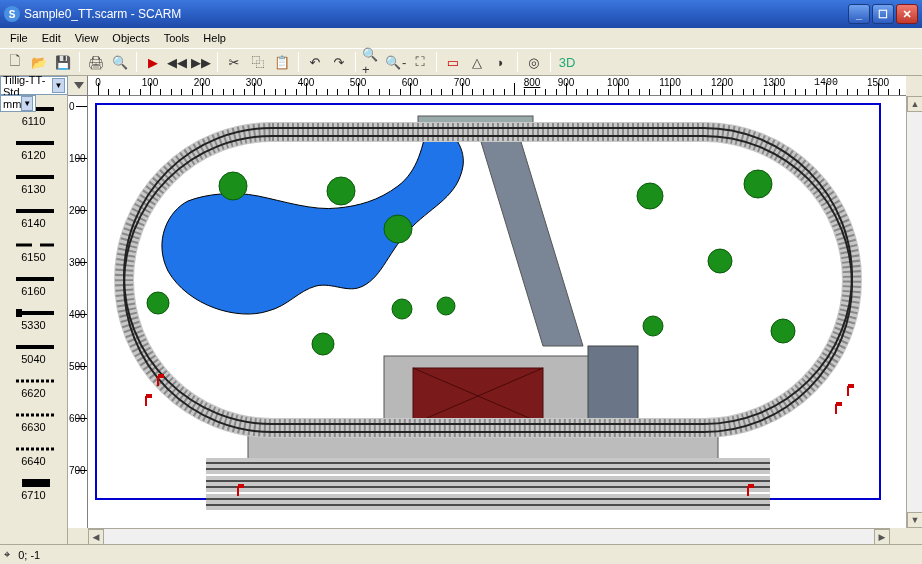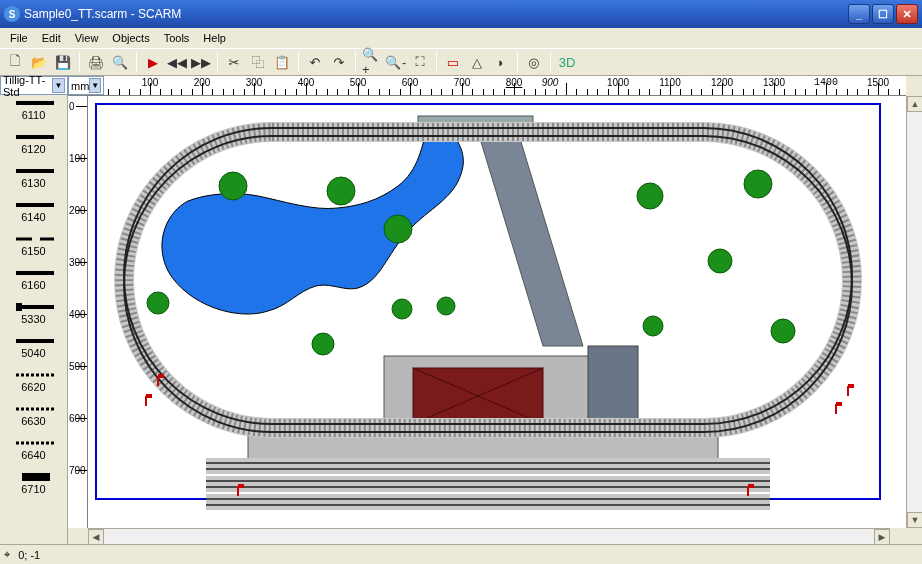--- a/index.html
+++ b/index.html
@@ -9,25 +9,25 @@
 .titlebar .title { flex: 1; font-size: 12px; }
 .titlebar .winbtns { display: flex; gap: 2px; }
 .titlebar .winbtn { width: 22px; height: 20px; background: linear-gradient(to bottom,#6fa3f0,#2c5cc0); border: 1px solid #1a3a80; border-radius: 3px; display: flex; align-items: center; justify-content: center; color: #fff; font-weight:bold; }
 .titlebar .winbtn.close { background: linear-gradient(to bottom,#f07a6f,#c0392c); border-color:#801a1a;}
 .menubar { height: 20px; background: #ece9d8; display: flex; align-items: center; padding: 0 4px; gap: 2px; }
 .menuitem { padding: 2px 6px; text-align: center; }
 .toolbar { height: 28px; background: #ece9d8; border-top: 1px solid #fff; border-bottom: 1px solid #aca899; display: flex; align-items: center; padding: 0 4px; gap: 2px; }
 .tbtn { width: 22px; height: 22px; display: flex; align-items: center; justify-content: center; border: 1px solid transparent; }
 .tsep { width: 1px; height: 20px; background: #aca899; margin: 0 3px; border-right:1px solid #fff;}
 .mainarea { display: flex; height: 468px; position: relative; }
-.dropbar { position:absolute; top:0; left:0; height:19px; display:flex; z-index:5;}
+.dropbar { position:absolute; top:0; left:0; height:19px; display:flex; z-index:5;flex-direction:column;}
 .dropsel { height: 19px; border: 1px solid #7f9db9; background: #fff; font-size: 11px; display:flex; align-items:center; padding:0 2px;}
 .dropsel .arrow { margin-left:auto; width:15px; height:15px; background:#c8d8f0; display:flex;align-items:center;justify-content:center;font-size:8px; border:1px solid #7f9db9;}
 .leftpanel { width: 68px; height: 100%; background: #ece9d8; border-right: 1px solid #aca899; padding-top: 22px; overflow:hidden; }
-.partitem { width: 100%; height: 34px; display: flex; flex-direction: column; align-items: center; justify-content: flex-start; gap: 1px; }
+.partitem { width: 100%; height: 34px; display: flex; flex-direction: column; align-items: center; justify-content: center; gap: 1px; }
 .partitem .shape { width: 40px; height: 10px; display:flex; align-items:center; justify-content:center;}
 .partitem svg { display:block; }
 .rulerH { height: 20px; background: #fff; border-bottom: 1px solid #808080; position:relative; margin-left:20px; overflow:hidden;}
 .rulerH .tick { position:absolute; bottom:0; border-left:1px solid #000; height:6px;}
 .rulerH .tick.maj { height:12px;}
 .rulerH .lbl { position:absolute; top:1px; font-size:10px; transform:translateX(-50%);}
 .rulerV { width: 20px; background: #fff; border-right: 1px solid #808080; position:relative; overflow:hidden;}
 .rulerV .tick { position:absolute; left:14px; border-top:1px solid #000; width:6px;}
 .rulerV .tick.maj { left:8px;width:12px;}
 .rulerV .lbl { position:absolute; left:1px; font-size:10px; transform:translateY(-50%);}
@@ -256,27 +256,27 @@
         <div class="tick" style="left: 342.8px;"></div>
         <div class="tick" style="left: 353.2px;"></div>
         <div class="tick" style="left: 363.6px;"></div>
         <div class="tick maj" style="left: 374px;"></div>
         <div class="lbl" style="left: 374px;">700</div>
         <div class="tick" style="left: 384.4px;"></div>
         <div class="tick" style="left: 394.8px;"></div>
         <div class="tick" style="left: 405.2px;"></div>
         <div class="tick" style="left: 415.6px;"></div>
         <div class="tick maj" style="left: 426px;"></div>
-        <div class="lbl" style="left: 426px; text-decoration: underline;">800</div>
+        <div class="lbl" style="left: 444px; text-decoration: underline;">800</div>
         <div class="tick" style="left: 436.4px;"></div>
         <div class="tick" style="left: 446.8px;"></div>
         <div class="tick" style="left: 457.2px;"></div>
         <div class="tick" style="left: 467.6px;"></div>
         <div class="tick maj" style="left: 478px;"></div>
-        <div class="lbl" style="left: 462px; font-style: italic;">900</div>
+        <div class="lbl" style="left: 478px;">900</div>
         <div class="tick" style="left: 488.4px;"></div>
         <div class="tick" style="left: 498.8px;"></div>
         <div class="tick" style="left: 509.2px;"></div>
         <div class="tick" style="left: 519.6px;"></div>
         <div class="tick maj" style="left: 530px;"></div>
         <div class="lbl" style="left: 530px;">1000</div>
         <div class="tick" style="left: 540.4px;"></div>
         <div class="tick" style="left: 550.8px;"></div>
         <div class="tick" style="left: 561.2px;"></div>
         <div class="tick" style="left: 571.6px;"></div>

